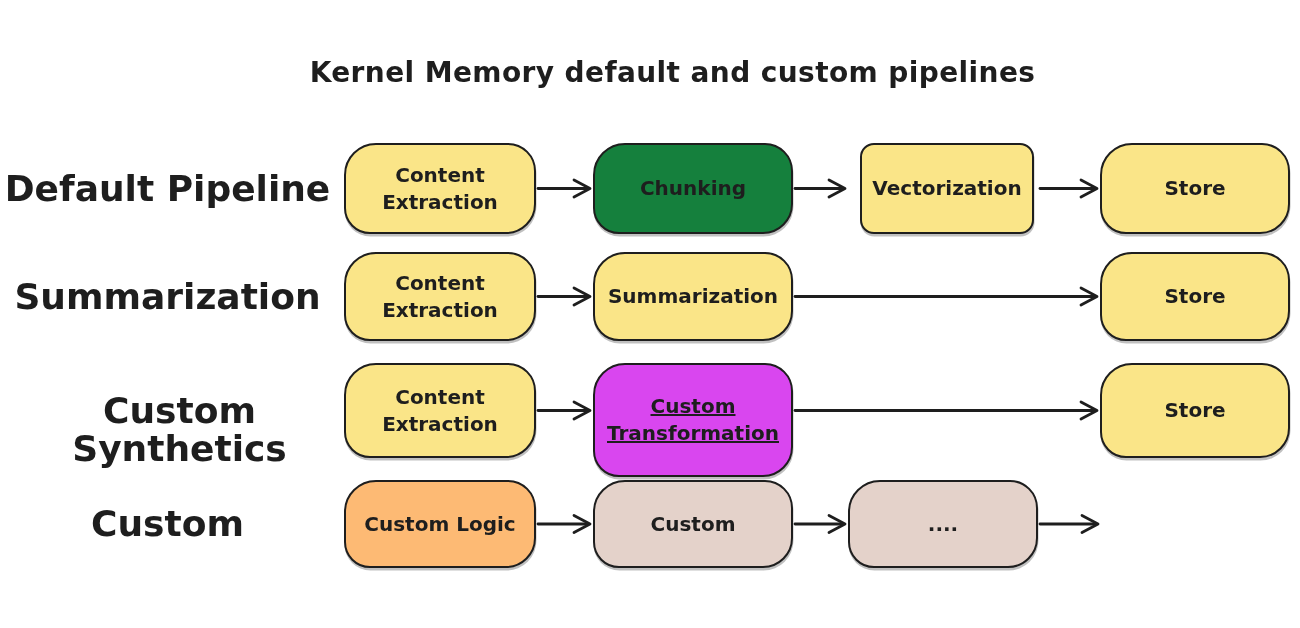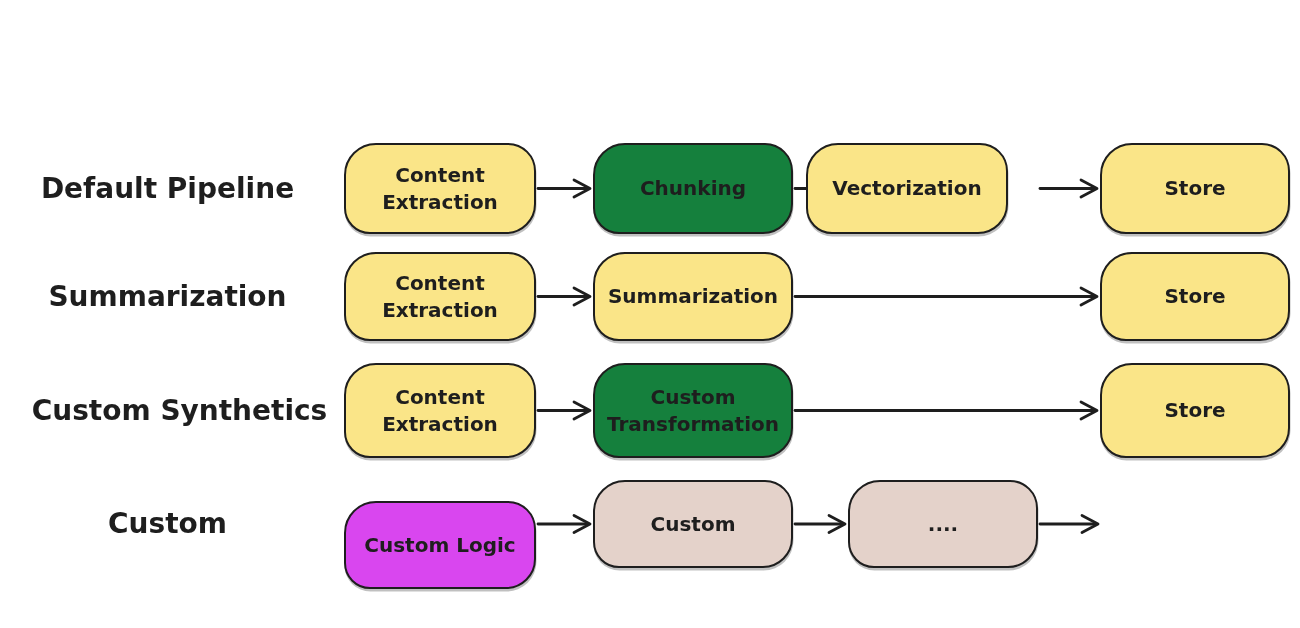--- a/index.html
+++ b/index.html
@@ -24,21 +24,21 @@
     font-size: 28px;
     font-weight: 600;
     letter-spacing: 0.4px;
     color: #1e1e1e;
   }
   .row-label {
     position: absolute;
     left: 0;
     width: 335px;
     text-align: center;
-    font-size: 28px;
+    font-size: 36px;
     font-weight: 600;
     color: #1e1e1e;
     line-height: 38px;
   }
   .node {
     position: absolute;
     box-sizing: border-box;
     border: 2.6px solid #1e1e1e;
     border-radius: 32px 28px 30px 26px;
     display: flex;
@@ -63,20 +63,21 @@
     stroke-width: 2.8;
     fill: none;
     stroke-linecap: round;
     stroke-linejoin: round;
   }
 </style>
 </head>
 <body>
 
 <div class="canvas">
+  <div class="title">Kernel Memory default and custom pipelines</div>
   <svg id="arrows" width="1300" height="628">
       <g>
         <path d="M 538 188.5 L 588 188.5"></path>
         <path d="M 574 180 L 590 188.5 L 574 197"></path>
       </g>
       <g>
         <path d="M 795 188.5 L 843 188.5"></path>
         <path d="M 829 180 L 845 188.5 L 829 197"></path>
       </g>
       <g>
@@ -109,28 +110,28 @@
       </g>
       <g>
         <path d="M 1040 524 L 1096 524"></path>
         <path d="M 1082 515.5 L 1098 524 L 1082 532.5"></path>
       </g>
     </svg>
   <div id="nodes">
       <div class="row-label" style="top: 169.5px;">Default Pipeline</div>
       <div class="node" style="left: 344px; top: 143px; width: 192px; height: 91px; background: rgb(250, 229, 136); border-color: rgb(30, 30, 30);">Content Extraction</div>
       <div class="node" style="left: 593px; top: 143px; width: 200px; height: 91px; background: #15803d; border-color: rgb(30, 30, 30);">Chunking</div>
-      <div class="node" style="left: 806px; top: 143px; width: 202px; height: 91px; background: rgb(250, 229, 136); border-color: rgb(30, 30, 30);">Vectorization</div>
+      <div class="node" style="left: 860px; top: 143px; width: 174px; height: 91px; background: rgb(250, 229, 136); border-color: rgb(30, 30, 30); border-radius: 14px;">Vectorization</div>
       <div class="node" style="left: 1100px; top: 143px; width: 190px; height: 91px; background: rgb(250, 229, 136); border-color: rgb(30, 30, 30);">Store</div>
       <div class="row-label" style="top: 277.5px;">Summarization</div>
       <div class="node" style="left: 344px; top: 252px; width: 192px; height: 89px; background: rgb(250, 229, 136); border-color: rgb(30, 30, 30);">Content Extraction</div>
       <div class="node" style="left: 593px; top: 252px; width: 200px; height: 89px; background: rgb(250, 229, 136); border-color: rgb(30, 30, 30);">Summarization</div>
       <div class="node" style="left: 1100px; top: 252px; width: 190px; height: 89px; background: rgb(250, 229, 136); border-color: rgb(30, 30, 30);">Store</div>
       <div class="row-label" style="top: 391.5px; padding-left: 12px;">Custom Synthetics</div>
       <div class="node" style="left: 344px; top: 363px; width: 192px; height: 95px; background: rgb(250, 229, 136); border-color: rgb(30, 30, 30);">Content Extraction</div>
-      <div class="node" style="left: 593px; top: 363px; width: 200px; height: 95px; background: #15803d; border-color: rgb(30, 30, 30);">Custom Transformation</div>
+      <div class="node" style="left: 593px; top: 363px; width: 200px; height: 114px; background: #d946ef; border-color: rgb(30, 30, 30); text-decoration: underline;">Custom Transformation</div>
       <div class="node" style="left: 1100px; top: 363px; width: 190px; height: 95px; background: rgb(250, 229, 136); border-color: rgb(30, 30, 30);">Store</div>
       <div class="row-label" style="top: 505px;">Custom</div>
-      <div class="node" style="left: 344px; top: 480px; width: 192px; height: 88px; background: #d946ef; border-color: rgb(30, 30, 30); margin-top: 21px;">Custom Logic</div>
+      <div class="node" style="left: 344px; top: 480px; width: 192px; height: 88px; background: #fdba74; border-color: rgb(30, 30, 30);">Custom Logic</div>
       <div class="node" style="left: 593px; top: 480px; width: 200px; height: 88px; background: rgb(228, 210, 202); border-color: rgb(30, 30, 30);">Custom</div>
       <div class="node" style="left: 848px; top: 480px; width: 190px; height: 88px; background: rgb(228, 210, 202); border-color: rgb(30, 30, 30);">....</div>
     </div>
 </div>
 
 </body></html>

